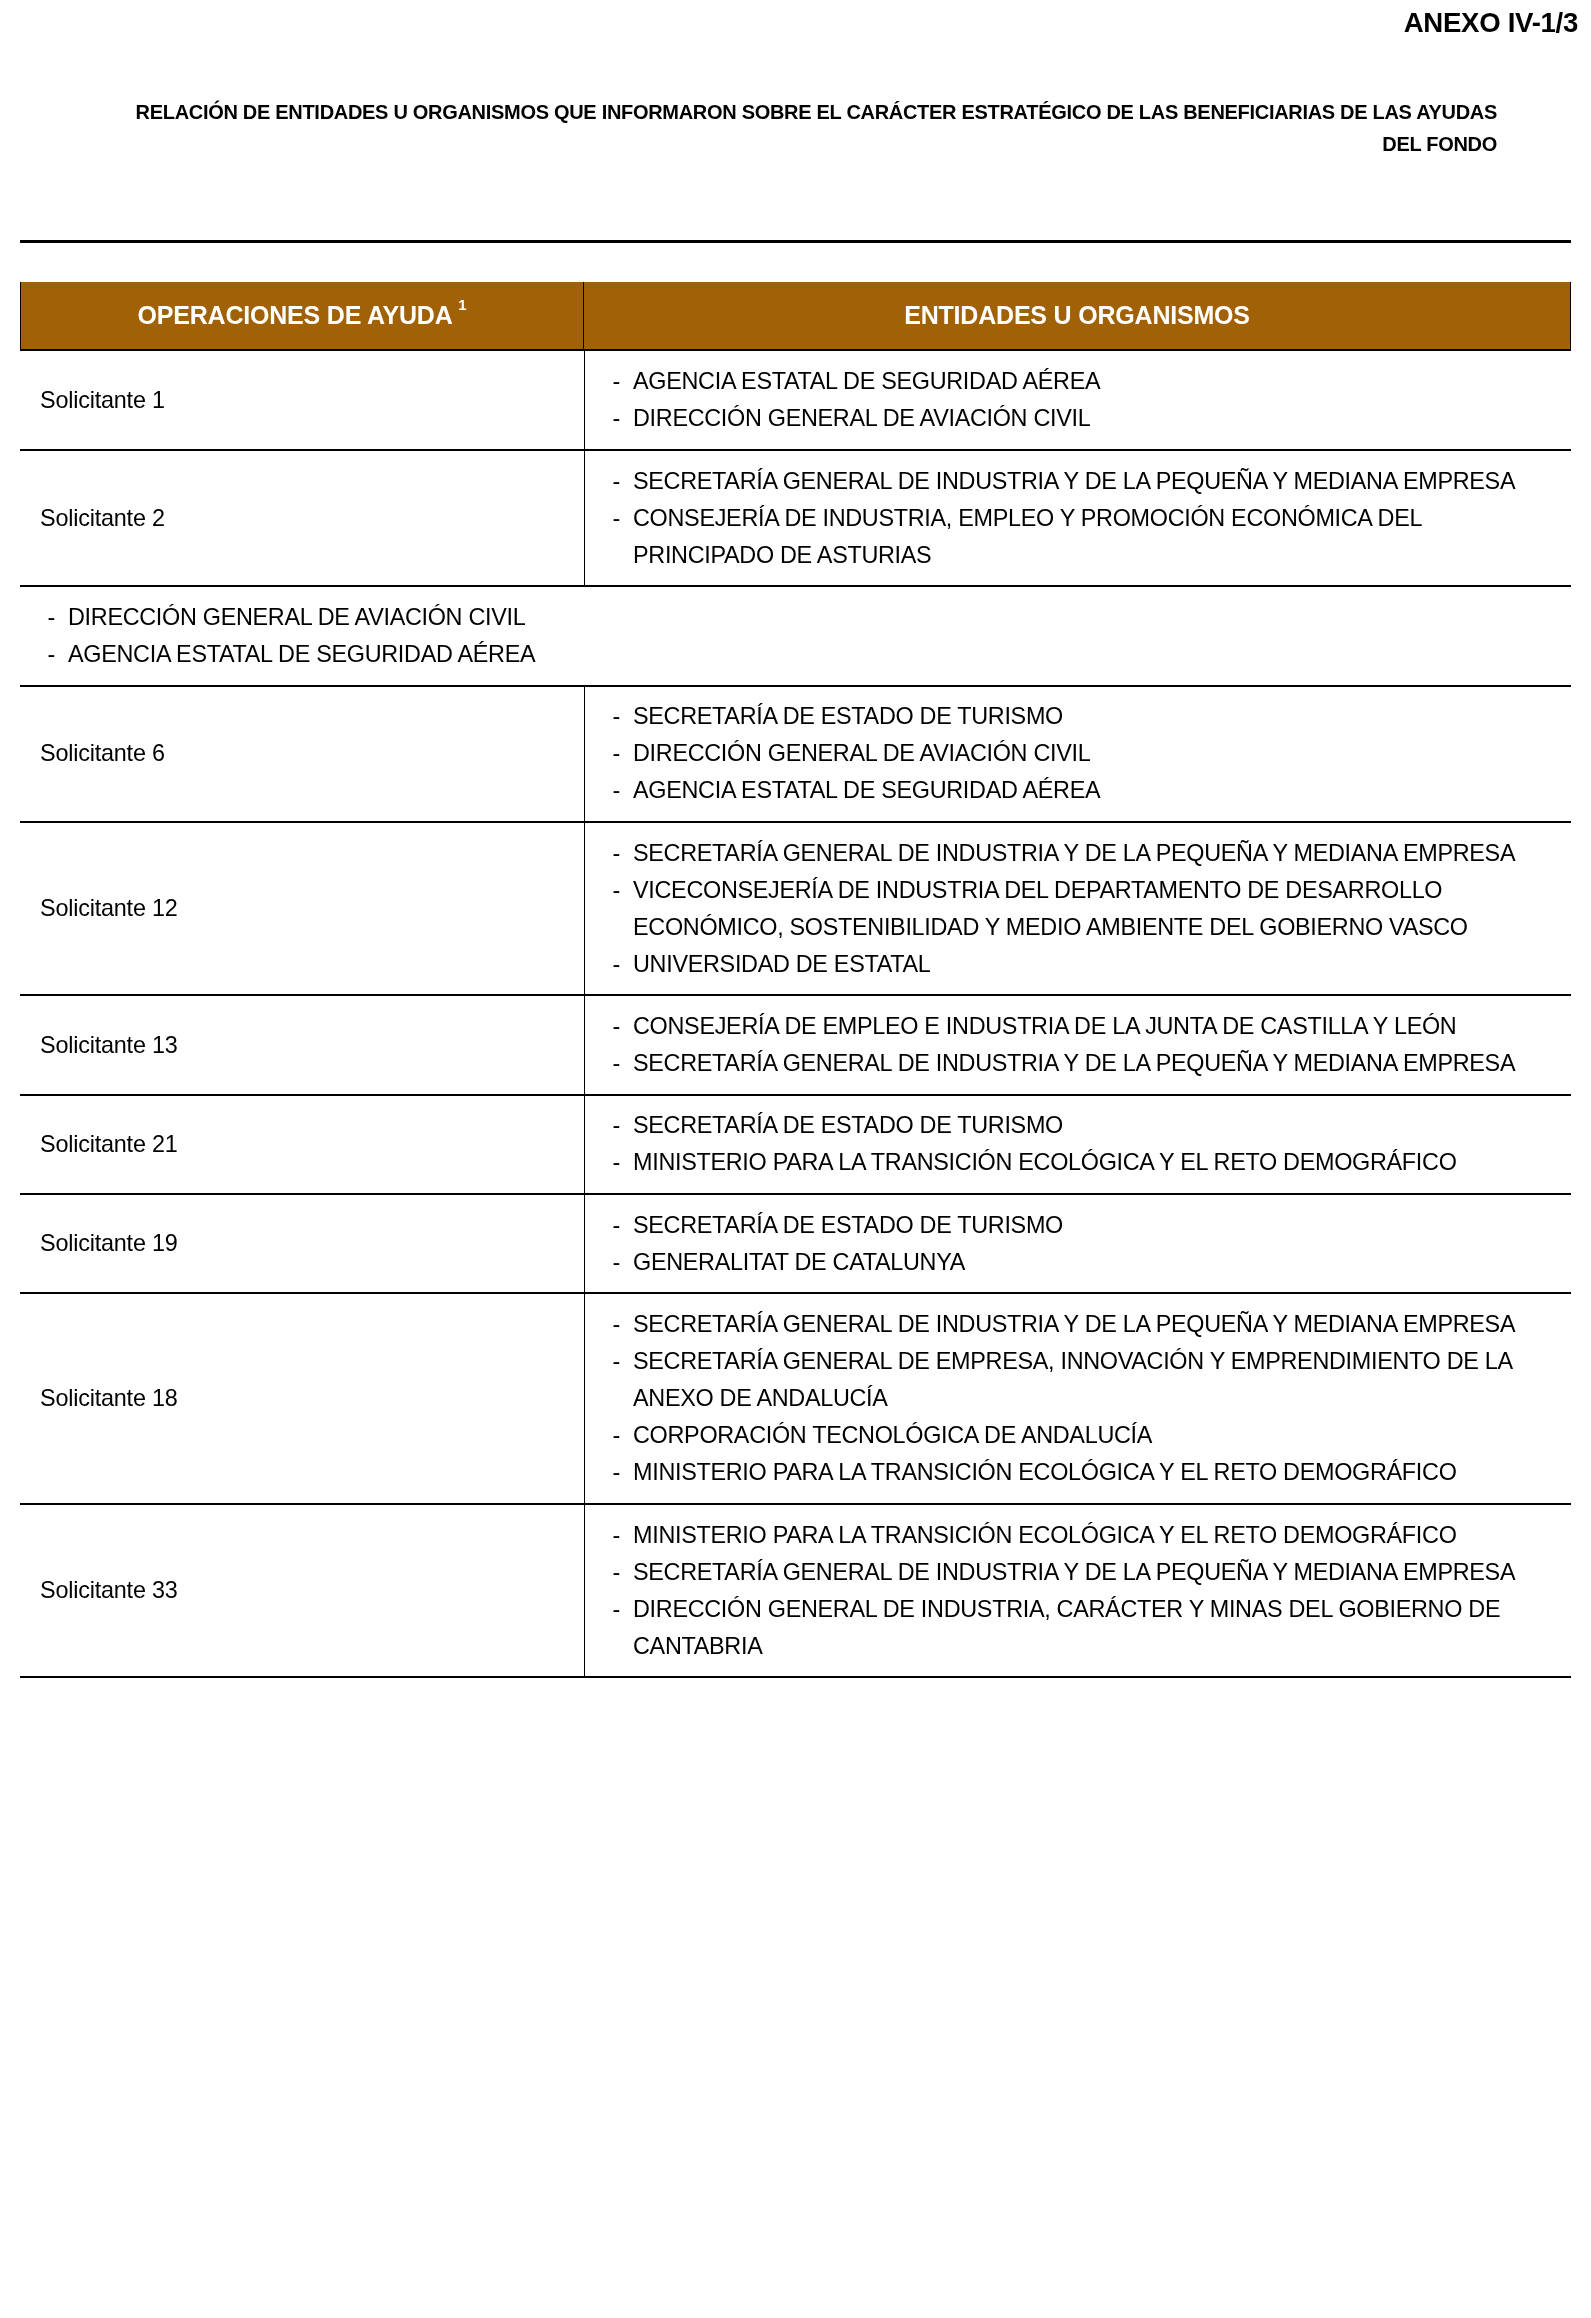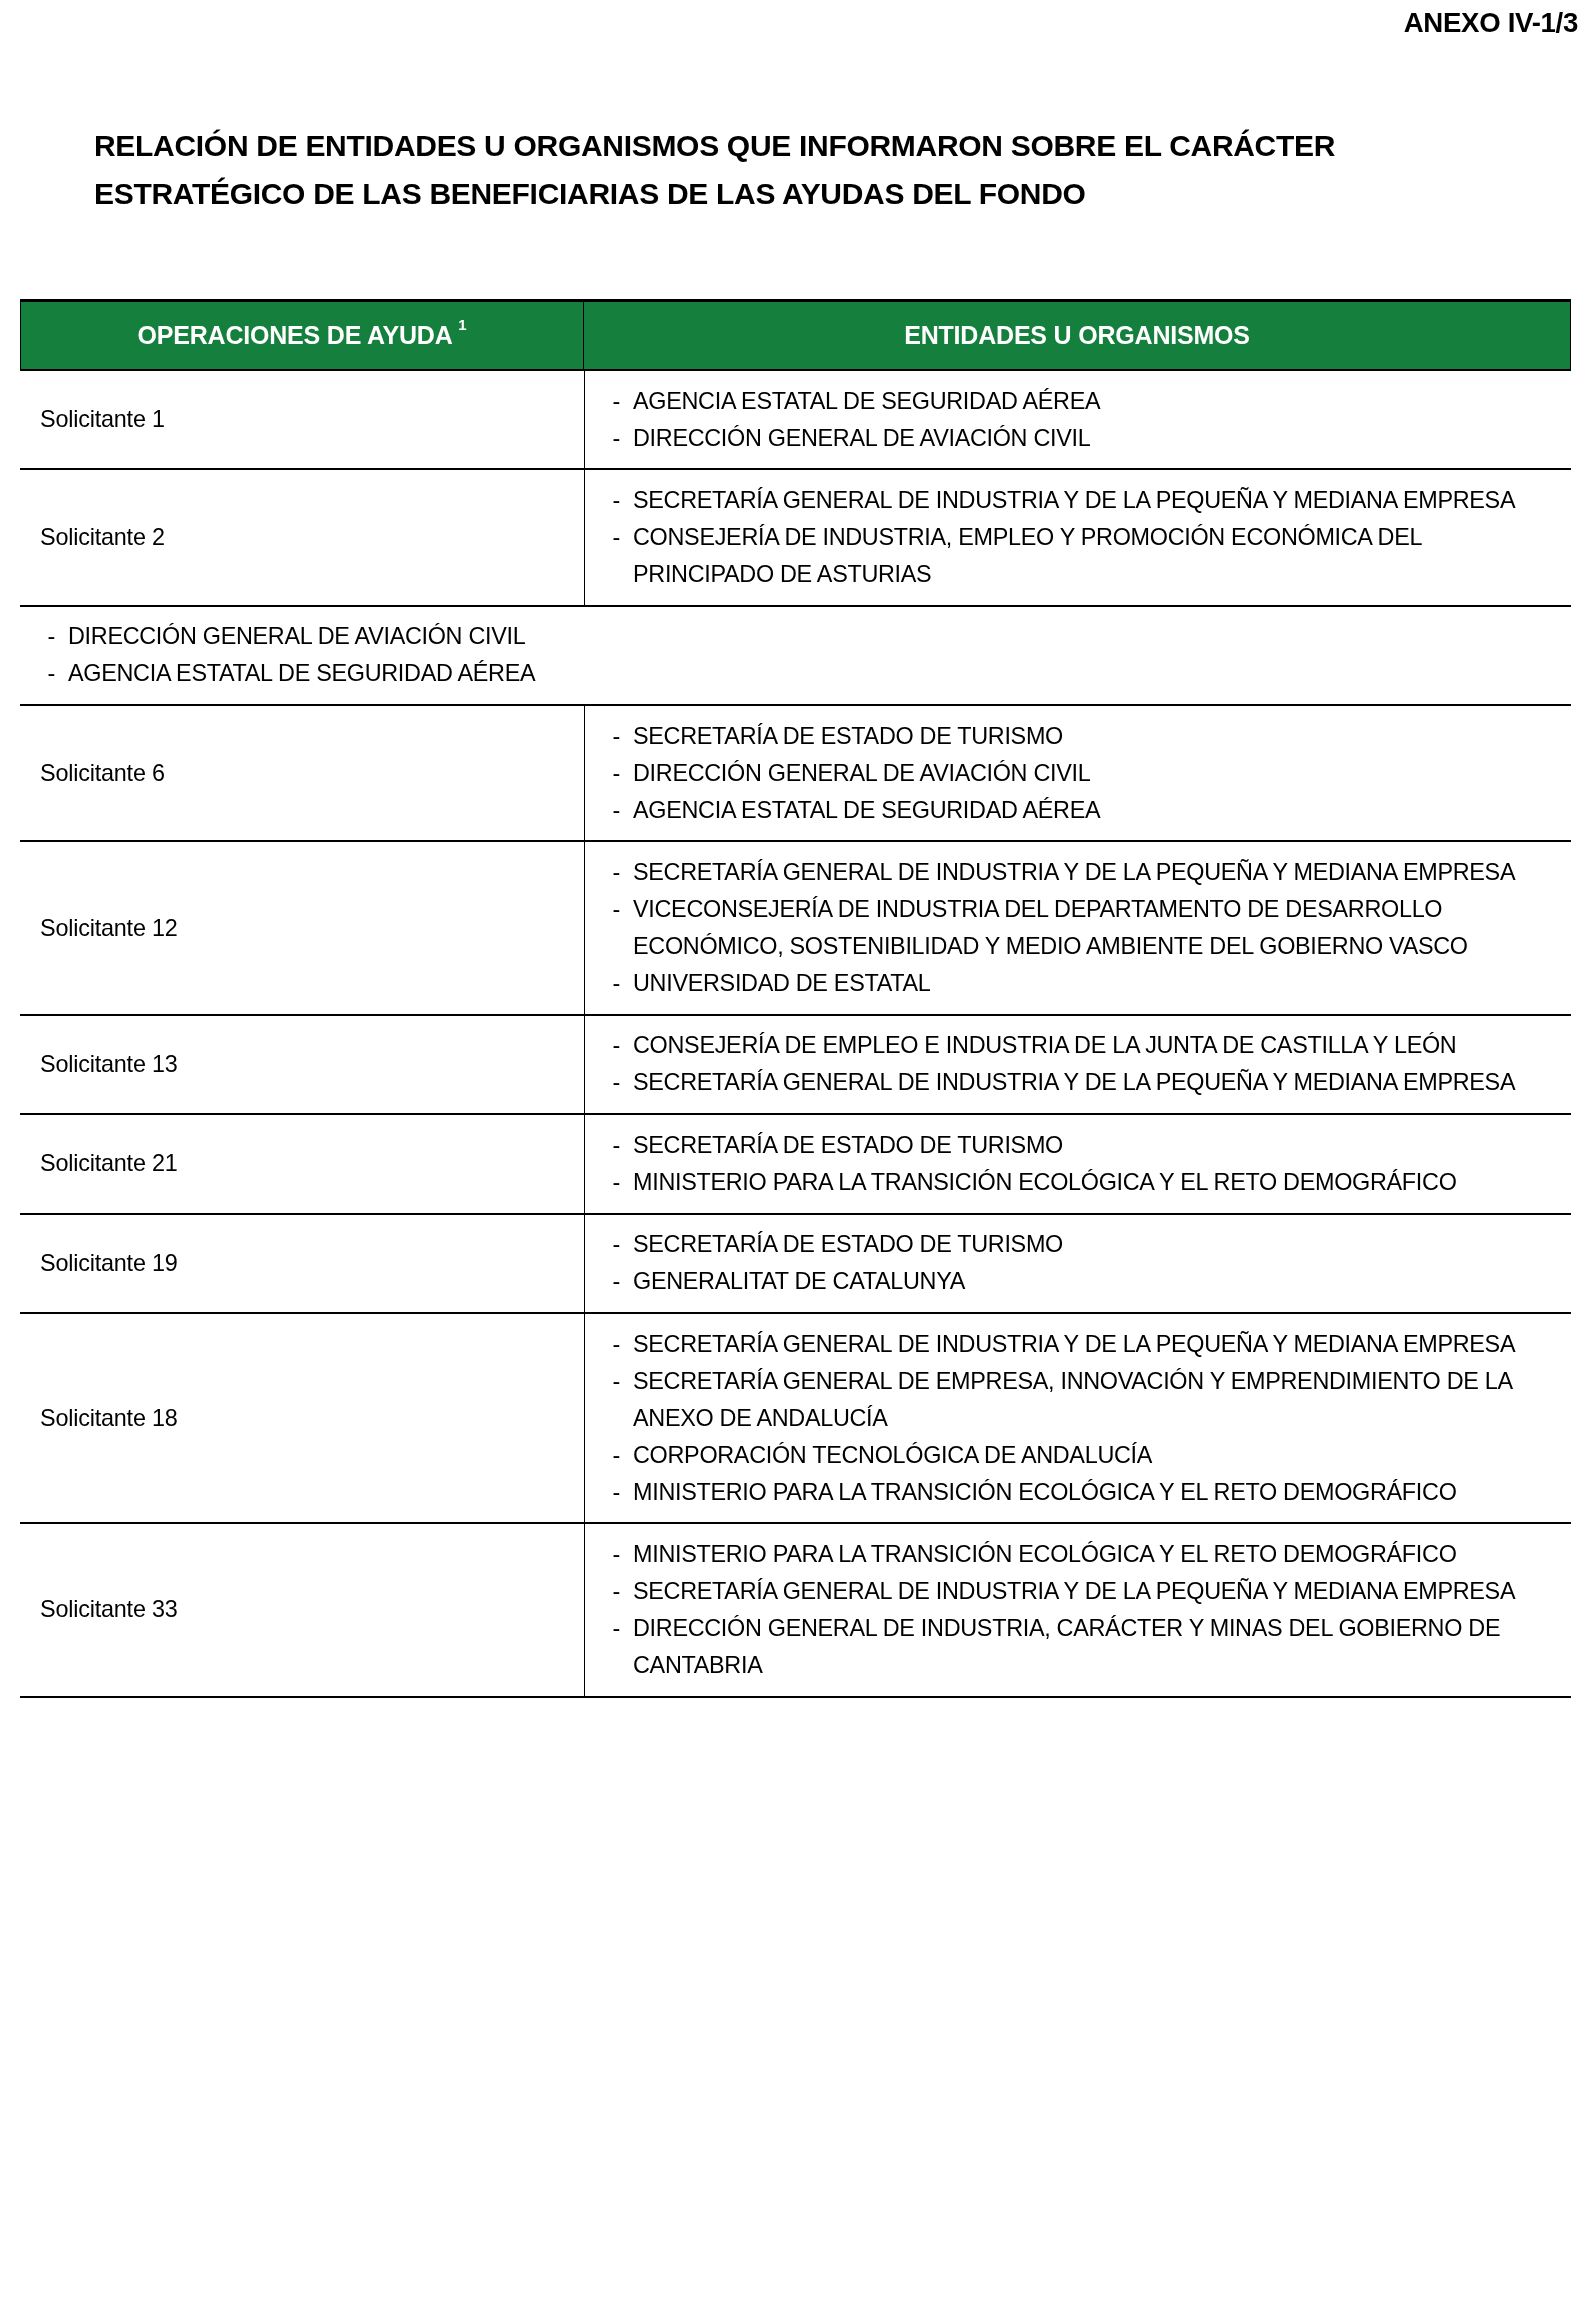--- a/index.html
+++ b/index.html
@@ -14,40 +14,41 @@
   }
   .annex{
     padding-top:6.7px;
     padding-right:13px;
     text-align:right;
     font-size:27.6px;
     font-weight:bold;
     letter-spacing:-0.3px;
   }
   .title{
-    margin:83px auto 0 auto;
+    margin:57px auto 0 auto;
     max-width:1403px;
-    text-align:left;
-    font-size:30px;
+    text-align:right;
+    font-size:20px;
     font-weight:bold;
     line-height:1.62;
     letter-spacing:-0.3px;
   }
   .tbl{
     margin:80px 20px 0 20px;
     width:1551px;
     border-top:3.3px solid #000;
     box-sizing:border-box;
   }
   .thead{
     display:flex;
-    background:#15803d;
+    background:#a16207;
     border-bottom:2.5px solid #000;
     border-left:1.7px solid #000;
     border-right:1.7px solid #000;
+    margin-top:39px;
   }
   .th{
     height:67px;
     display:flex;
     align-items:center;
     justify-content:center;
     color:#ffffff;
     font-weight:bold;
     font-size:25px;
     letter-spacing:-0.2px;

